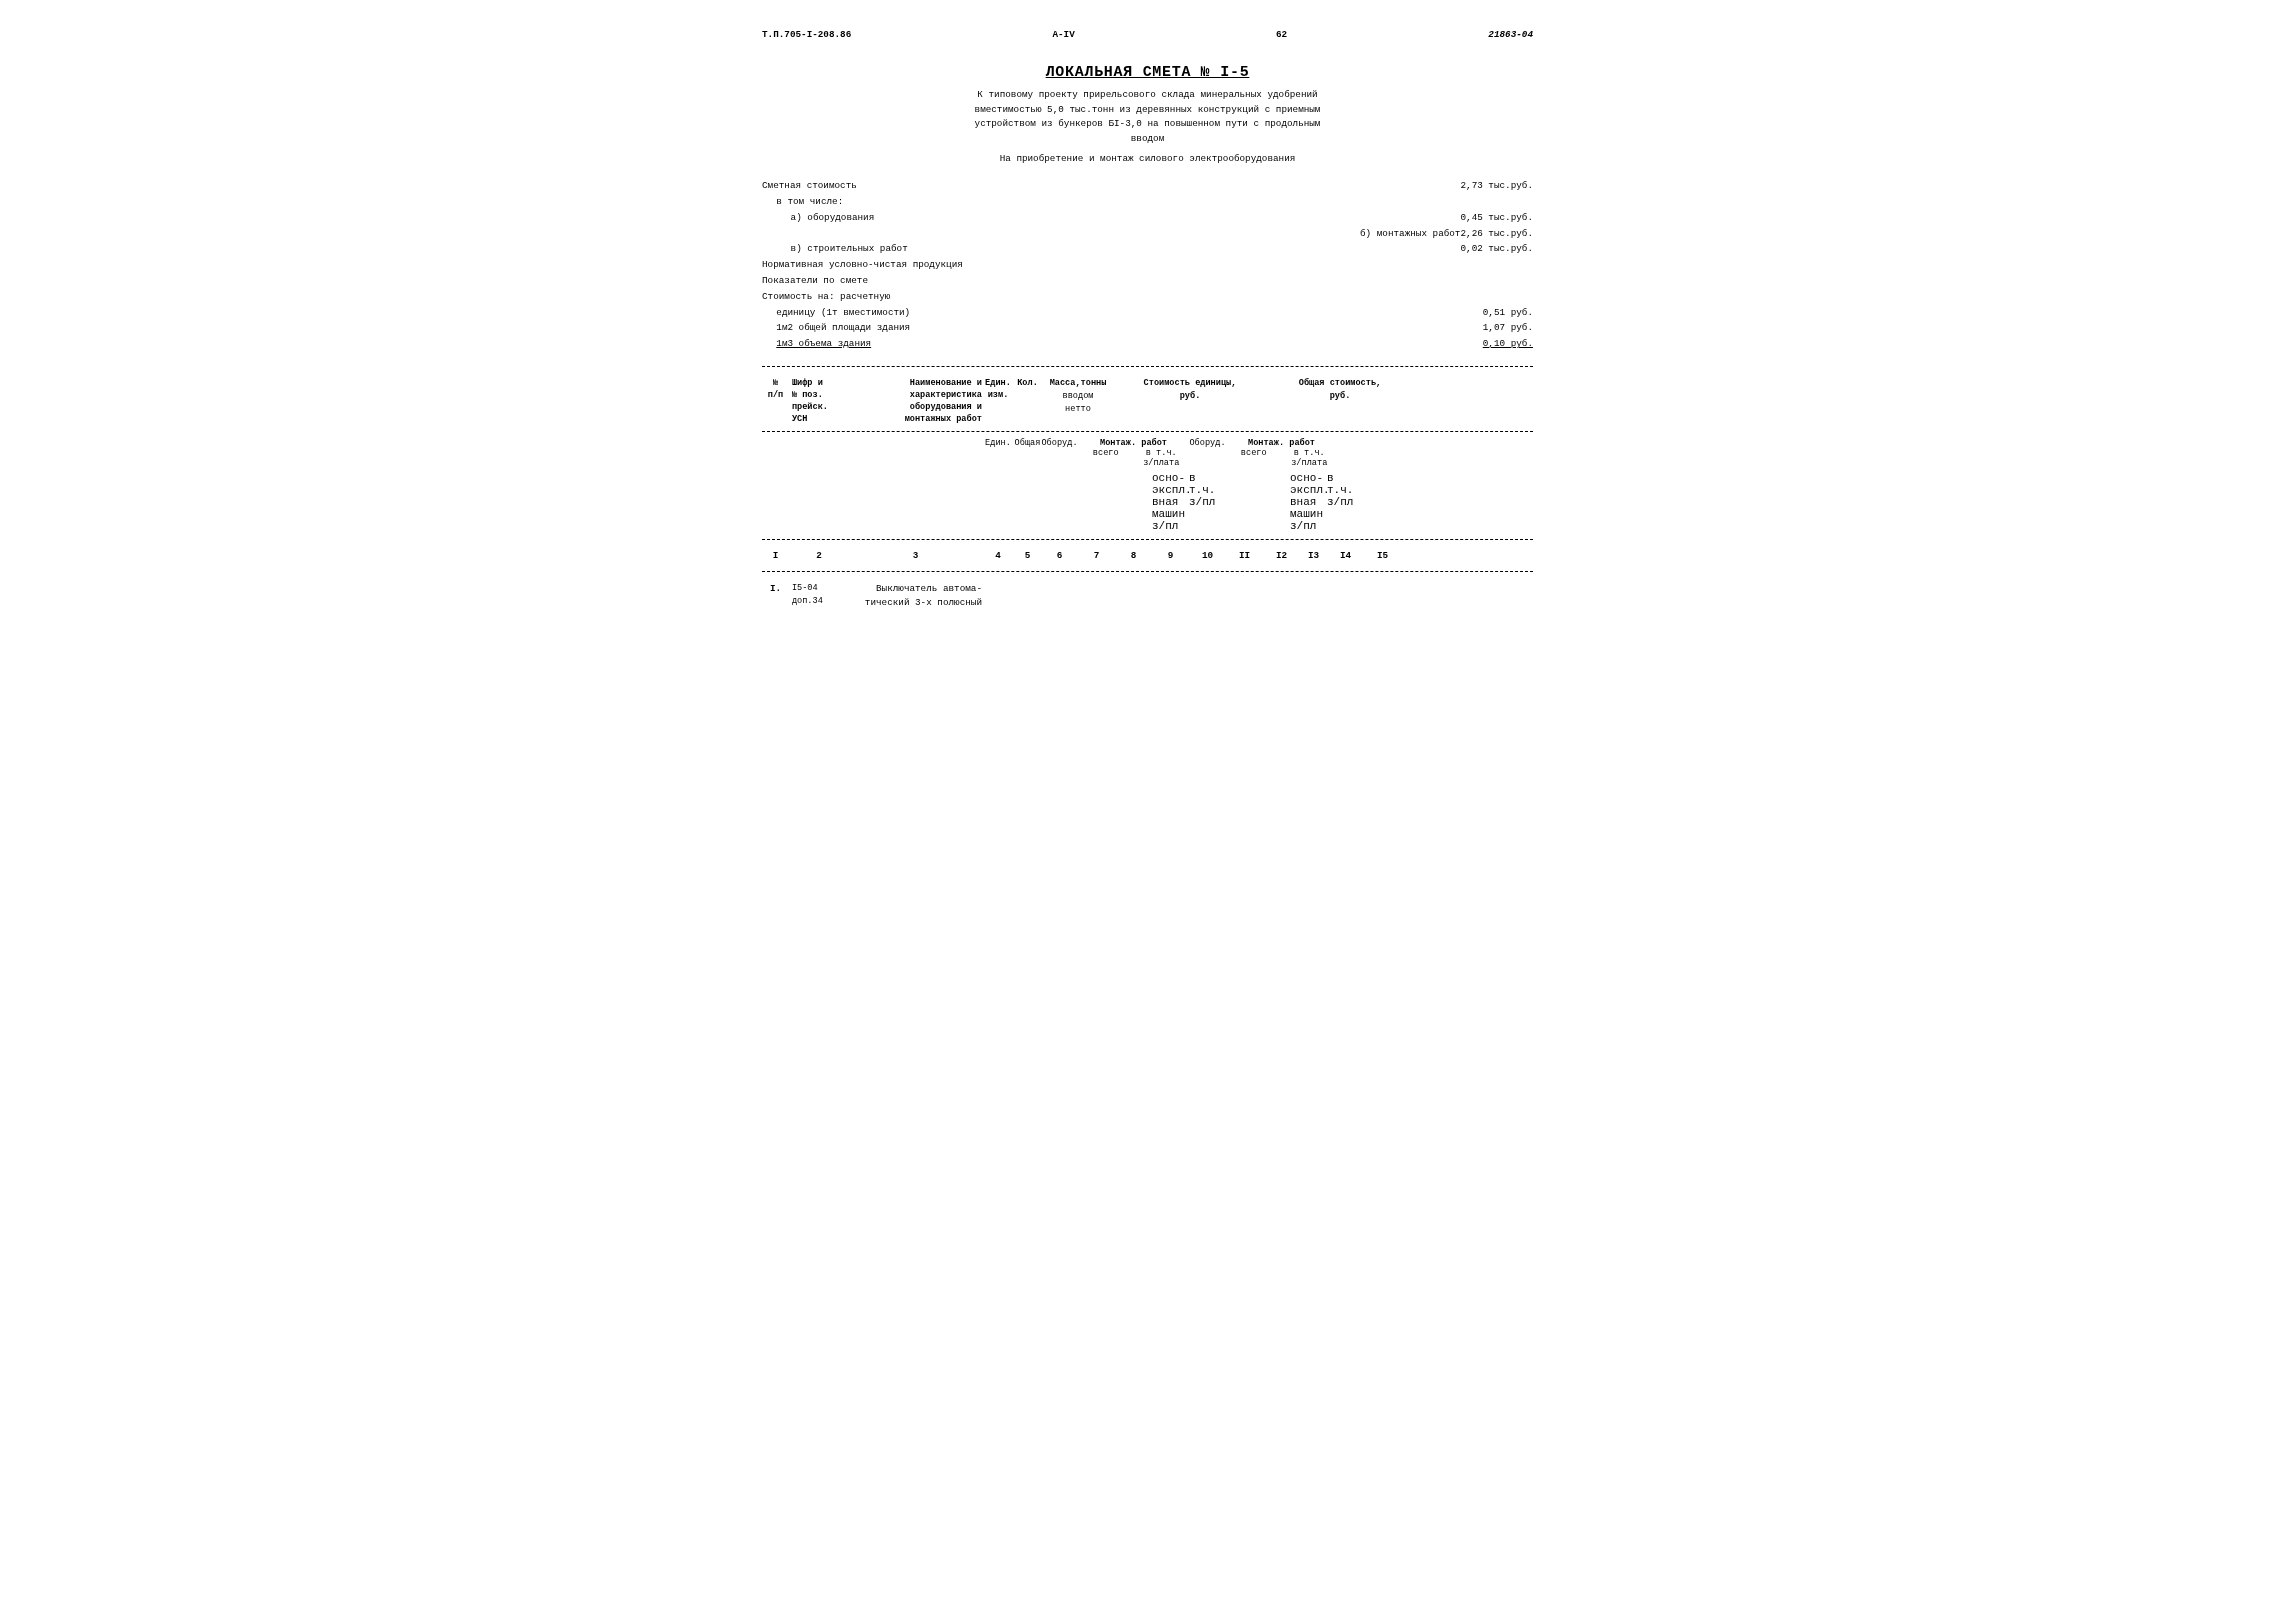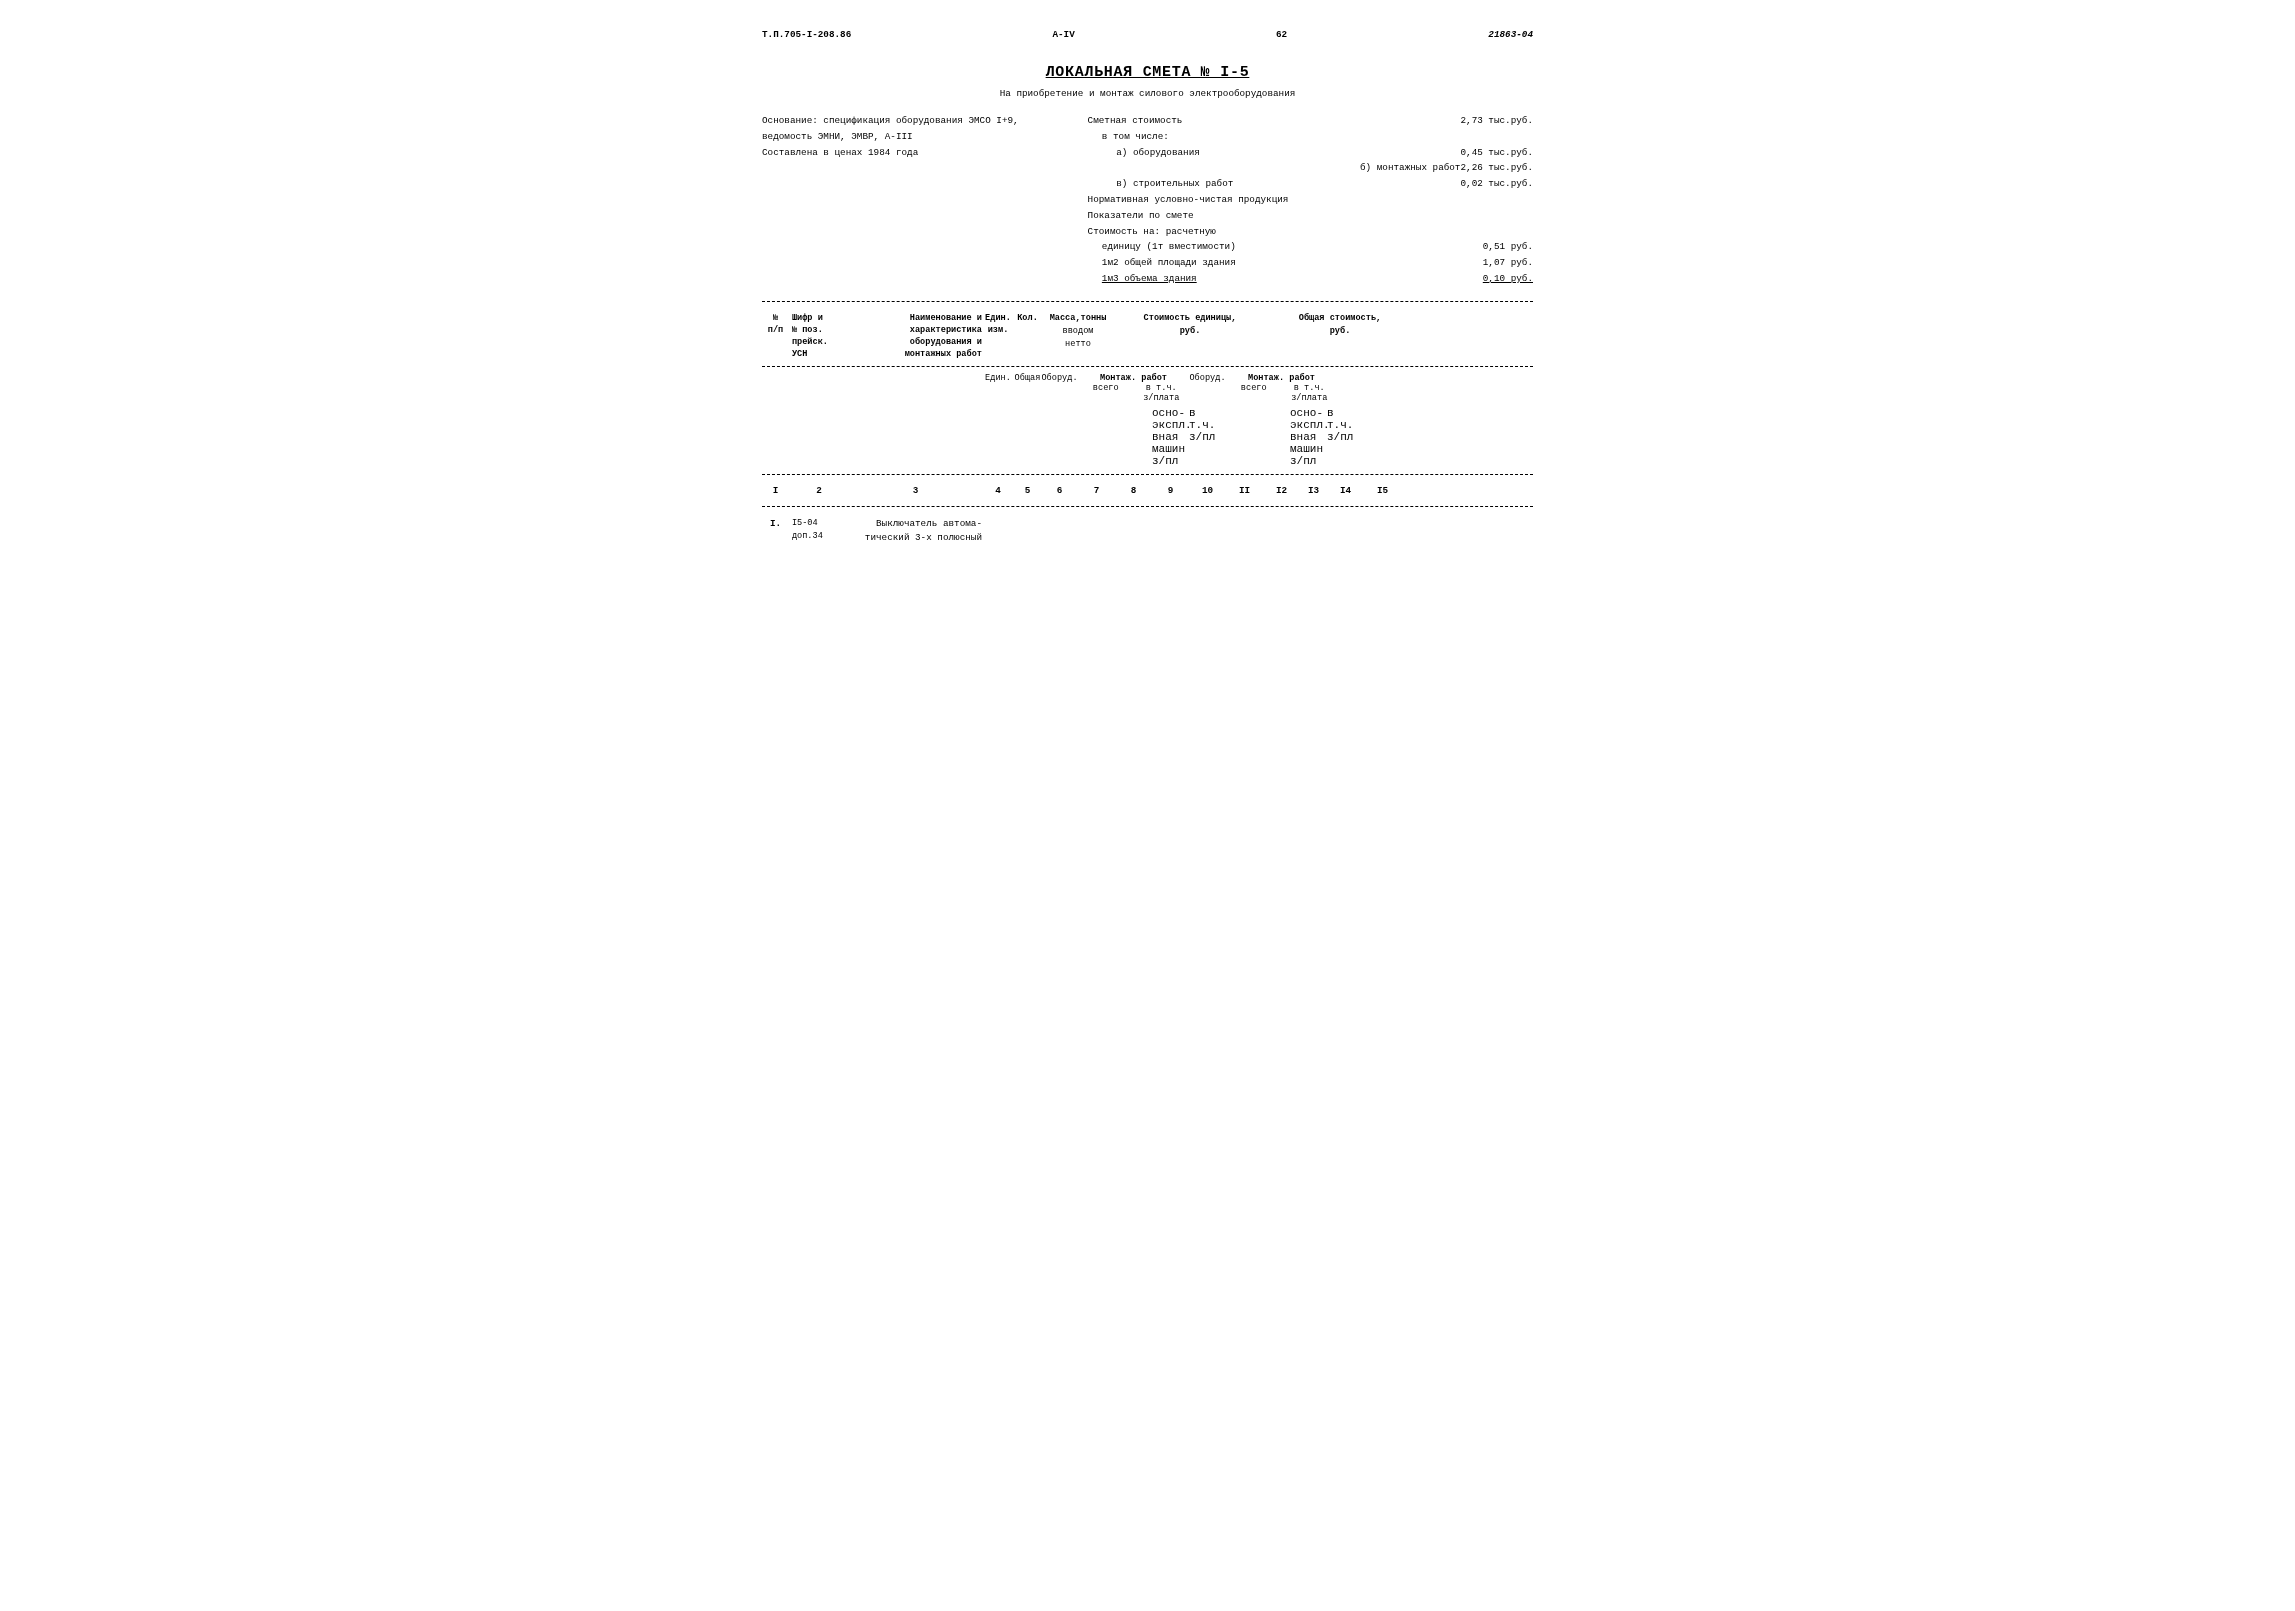--- a/index.html
+++ b/index.html
@@ -95,29 +95,30 @@
     <div class="bold page-number">
       <span>62</span>
     </div>
     <div class="doc-number">
       <span>21863-04</span>
     </div>
   </div>
 
   <div class="title-section">
     <div class="title-main bold underline">ЛОКАЛЬНАЯ СМЕТА № I-5</div>
+    <div class="title-sub">
+      <div>К типовому проекту прирельсового склада минеральных удобрений</div>
+      <div>вместимостью 5,0 тыс.тонн из деревянных конструкций с приемным</div>
+      <div>устройством из бункеров БI-3,0 на повышенном пути с продольным</div>
+      <div>вводом</div>
+    </div>
     <div class="title-sub2">На приобретение и монтаж силового электрооборудования</div>
   </div>
 
   <div class="info-section">
-    <div class="info-left">
-      <div>Основание: спецификация оборудования ЭМСО I+9,</div>
-      <div>           ведомость ЭМНИ, ЭМВР, А-III</div>
-      <div>Составлена в ценах 1984 года</div>
-    </div>
     <div class="info-right">
       <div style="display:flex; justify-content:space-between;">
         <span>Сметная стоимость</span>
         <span>2,73 тыс.руб.</span>
       </div>
       <div style="padding-left:14.3px;">в том числе:</div>
       <div style="display:flex; justify-content:space-between; padding-left:28.6px;">
         <span>а) оборудования</span>
         <span>0,45 тыс.руб.</span>
       </div>

